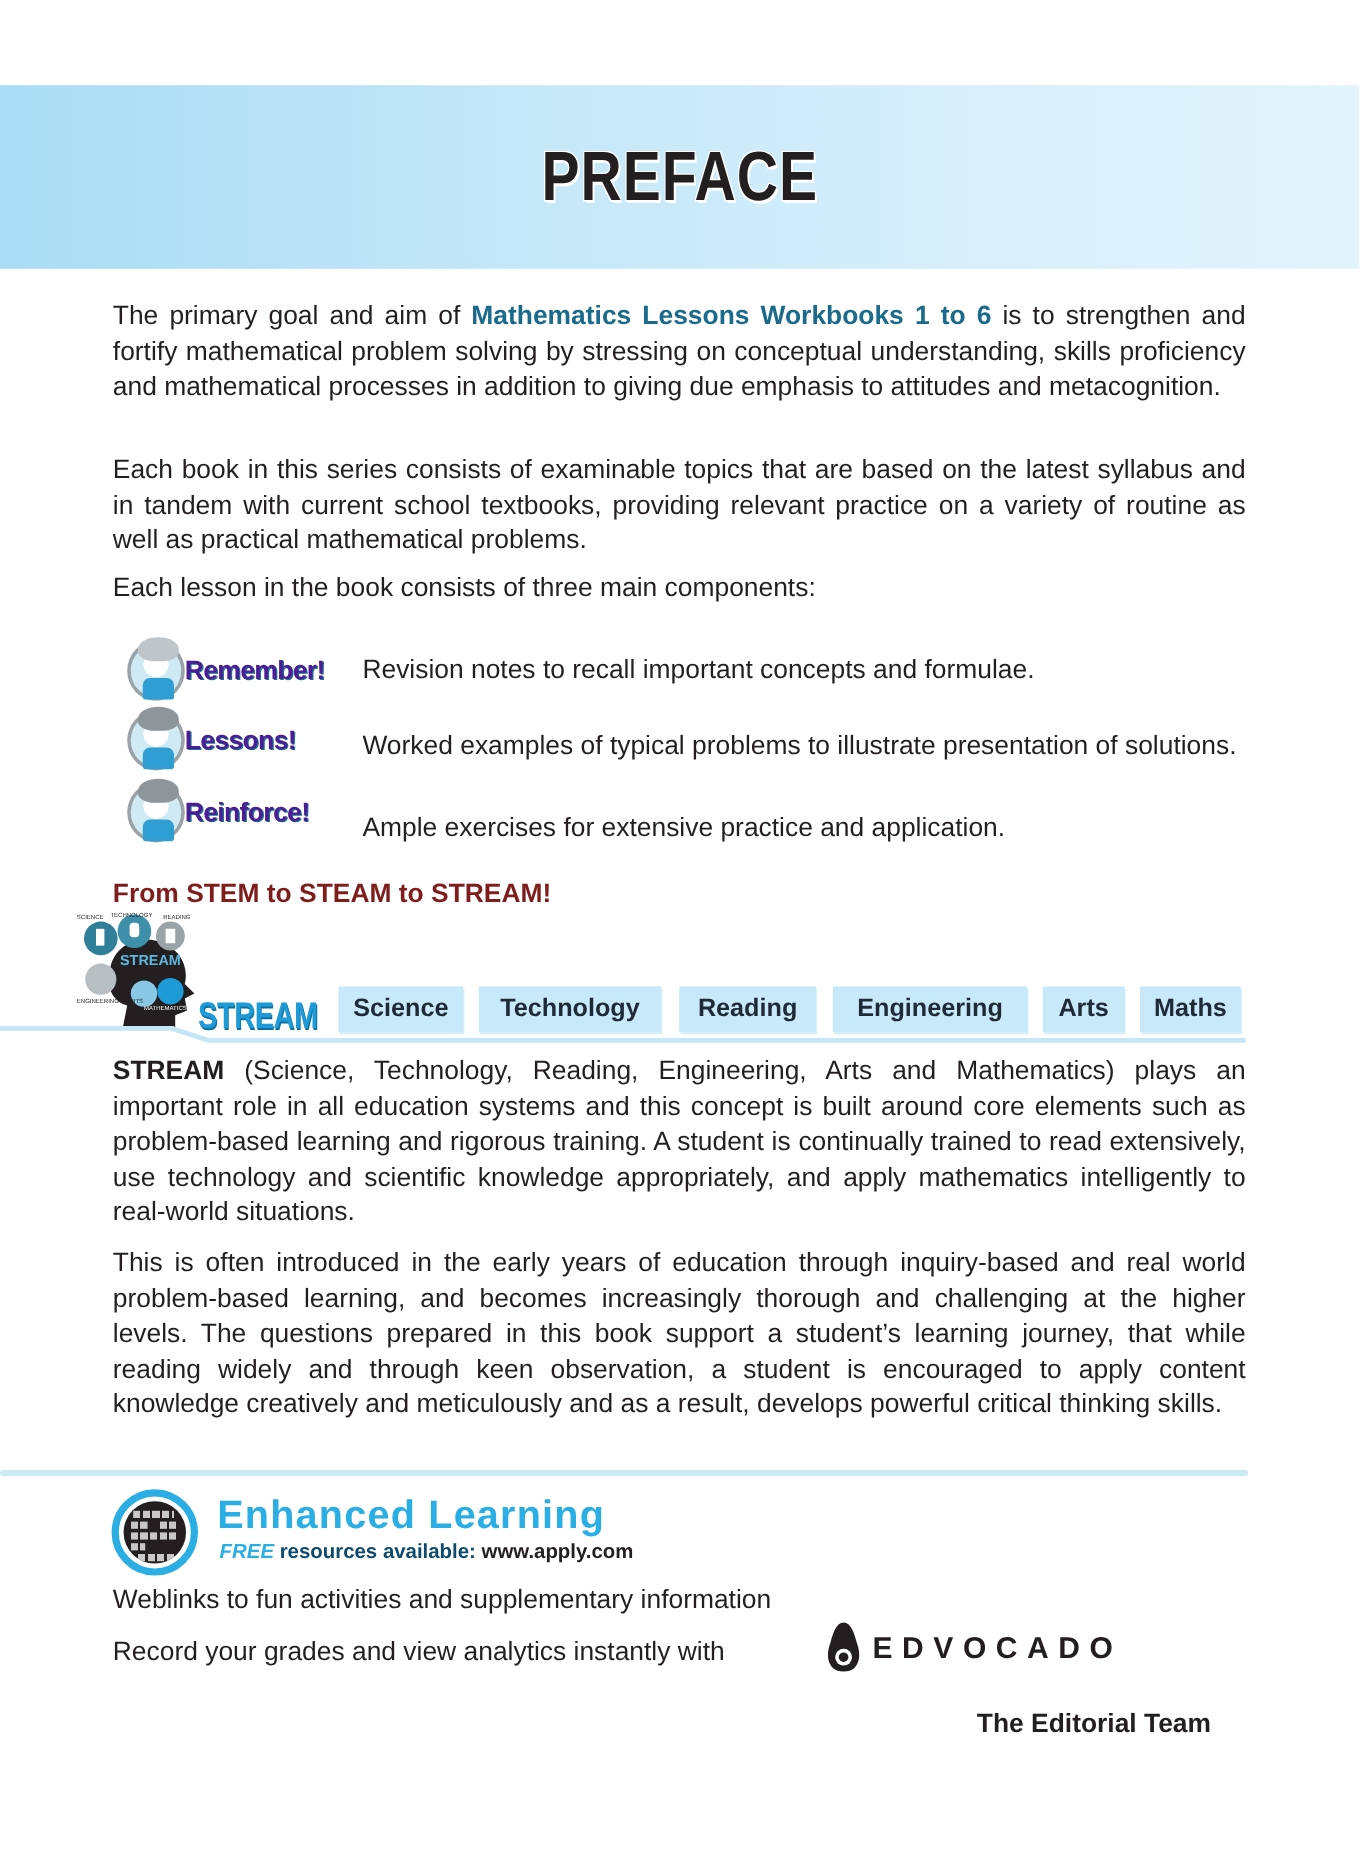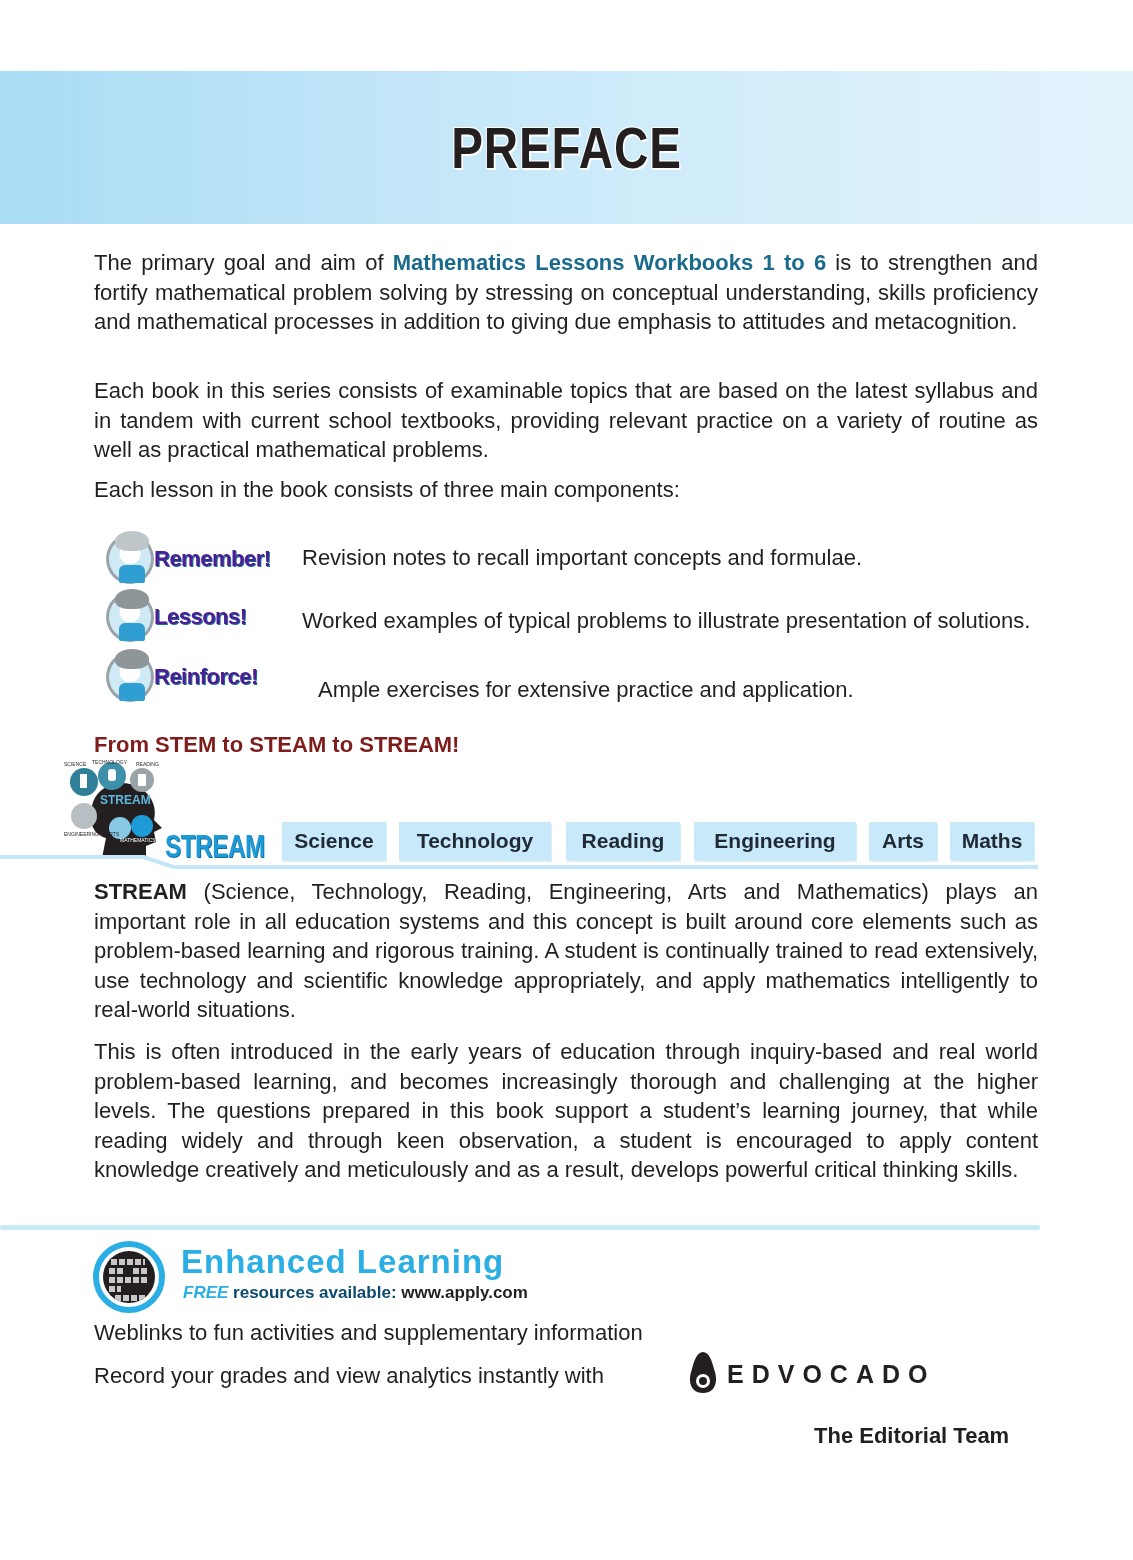--- a/index.html
+++ b/index.html
@@ -151,21 +151,21 @@
 </div>
 
 <div class="component-row" style="top:650px;height:56px;">
   <div class="comp-badge">
     <div class="comp-face">
         <div class="hair"></div>
         <div class="body"></div>
       </div>
     <span class="comp-label">Reinforce!</span>
   </div>
-  <div class="comp-desc" style="top:25px;margin-left:16px;">Ample exercises for extensive practice and application.</div>
+  <div class="comp-desc" style="top:25px;">Ample exercises for extensive practice and application.</div>
 </div>
 
 <h2 class="stream-heading">From STEM to STEAM to STREAM!</h2>
 
 <div class="stream-art">
   <svg width="108" height="98" viewBox="0 0 108 98">
     <path d="M40 98 L44 78 C30 74 26 60 30 46 C34 28 52 20 68 24 C86 28 96 44 92 60 L100 68 L92 72 L94 82 L84 86 L84 98 Z" fill="#231f20"></path>
     <circle cx="22" cy="22" r="14" fill="#2f7f99"></circle>
     <circle cx="50" cy="16" r="14" fill="#3e90aa"></circle>
     <circle cx="80" cy="20" r="12" fill="#9aa4a8"></circle>

